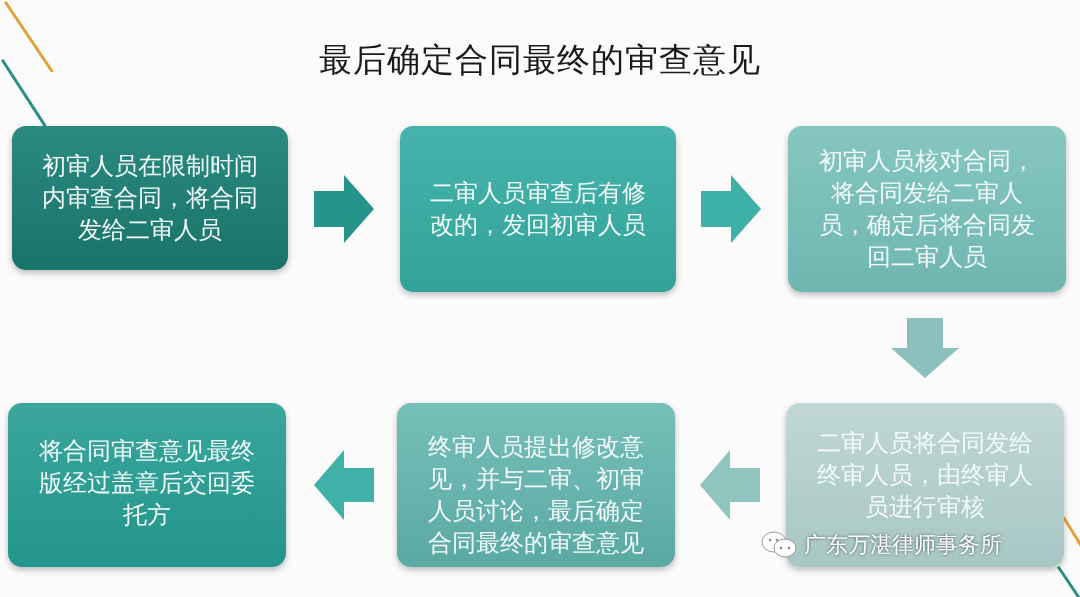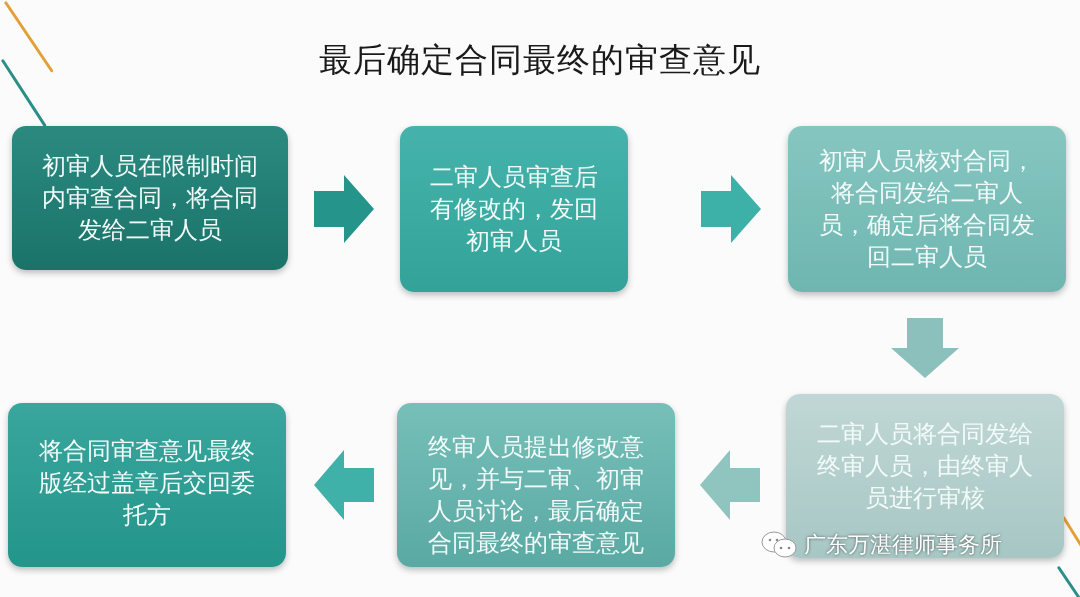--- a/index.html
+++ b/index.html
@@ -38,37 +38,37 @@
 <div class="title">最后确定合同最终的审查意见</div>
 
 <div class="box" style="left:12px;top:126px;width:276px;height:144px;background:linear-gradient(#2b8a80,#1a7369);">
   <span style="padding:0 8px;">初审人员在限制时间内审查合同，将合同发给二审人员</span>
 </div>
 
 <svg class="arrow" style="left:314px;top:175px;" width="60" height="68" viewBox="0 0 60 68">
   <polygon points="0,16 30,16 30,0 60,34 30,68 30,52 0,52" fill="#25958b"></polygon>
 </svg>
 
-<div class="box" style="left:400px;top:126px;width:228px;height:166px;background:linear-gradient(#45b3ab,#33a39a);">
+<div class="box" style="left:400px;top:126px;width:276px;height:166px;background:linear-gradient(#45b3ab,#33a39a);border-radius:13px;">
   <span style="padding:0 12px;">二审人员审查后有修改的，发回初审人员</span>
 </div>
 
 <svg class="arrow" style="left:701px;top:175px;" width="60" height="68" viewBox="0 0 60 68">
   <polygon points="0,16 30,16 30,0 60,34 30,68 30,52 0,52" fill="#3db1a8"></polygon>
 </svg>
 
 <div class="box" style="left:788px;top:126px;width:278px;height:166px;background:linear-gradient(#86c6c1,#6fb6b0);">
   <span style="padding:0 6px;">初审人员核对合同，将合同发给二审人员，确定后将合同发回二审人员</span>
 </div>
 
 <svg class="arrow" style="left:891px;top:318px;" width="68" height="60" viewBox="0 0 68 60">
   <polygon points="16,0 52,0 52,30 68,30 34,60 0,30 16,30" fill="#8cc0bc"></polygon>
 </svg>
 
-<div class="box" style="left:786px;top:394px;width:278px;height:164px;background:linear-gradient(#c0d7d5,#a7c7c4);">
+<div class="box" style="left:786px;top:403px;width:278px;height:164px;background:linear-gradient(#c0d7d5,#a7c7c4);">
   <span style="padding:0 8px;margin-top:-20px;">二审人员将合同发给终审人员，由终审人员进行审核</span>
 </div>
 
 <svg class="arrow" style="left:700px;top:450px;" width="60" height="70" viewBox="0 0 60 70">
   <polygon points="60,18 30,18 30,0 0,35 30,70 30,52 60,52" fill="#8fc4bf"></polygon>
 </svg>
 
 <div class="box" style="left:397px;top:403px;width:278px;height:164px;background:linear-gradient(#77bfb9,#5aa9a3);">
   <span style="padding:0 4px;margin-top:20px;">终审人员提出修改意见，并与二审、初审人员讨论，最后确定合同最终的审查意见</span>
 </div>

